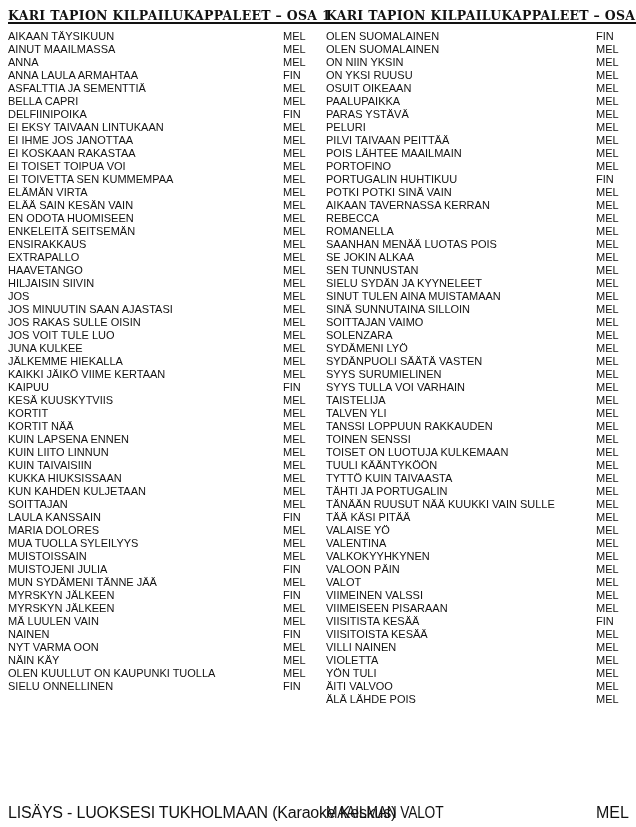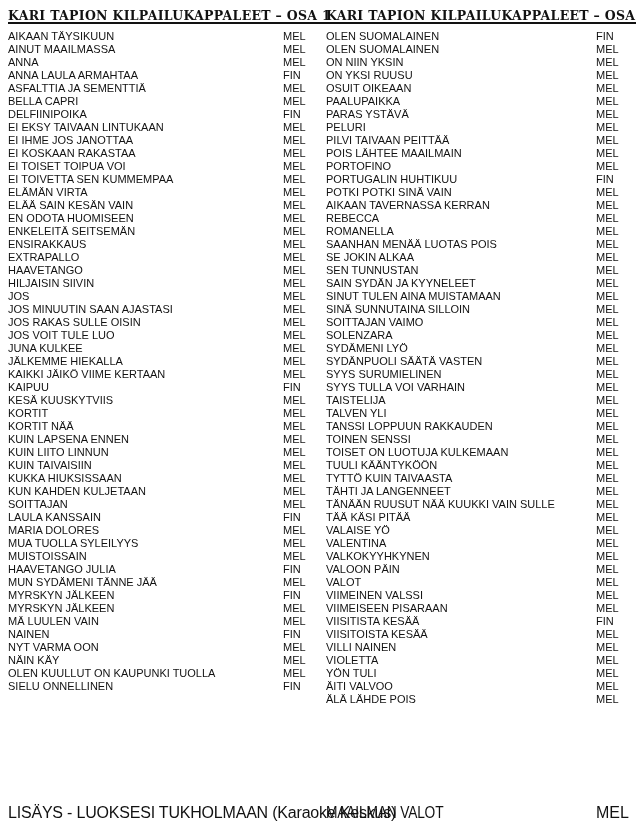--- a/index.html
+++ b/index.html
@@ -227,21 +227,21 @@
         </div>
         <div class="row">
           <span class="song-title">MUA TUOLLA SYLEILYYS</span>
           <span class="song-cat">MEL</span>
         </div>
         <div class="row">
           <span class="song-title">MUISTOISSAIN</span>
           <span class="song-cat">MEL</span>
         </div>
         <div class="row">
-          <span class="song-title">HAAVETANGO JULIA</span>
+          <span class="song-title">MUISTOJENI JULIA</span>
           <span class="song-cat">FIN</span>
         </div>
         <div class="row">
           <span class="song-title">MUN SYDÄMENI TÄNNE JÄÄ</span>
           <span class="song-cat">MEL</span>
         </div>
         <div class="row">
           <span class="song-title">MYRSKYN JÄLKEEN</span>
           <span class="song-cat">FIN</span>
         </div>
@@ -353,21 +353,21 @@
         </div>
         <div class="row">
           <span class="song-title">SE JOKIN ALKAA</span>
           <span class="song-cat">MEL</span>
         </div>
         <div class="row">
           <span class="song-title">SEN TUNNUSTAN</span>
           <span class="song-cat">MEL</span>
         </div>
         <div class="row">
-          <span class="song-title">SAIN SYDÄN JA KYYNELEET</span>
+          <span class="song-title">SIELU SYDÄN JA KYYNELEET</span>
           <span class="song-cat">MEL</span>
         </div>
         <div class="row">
           <span class="song-title">SINUT TULEN AINA MUISTAMAAN</span>
           <span class="song-cat">MEL</span>
         </div>
         <div class="row">
           <span class="song-title">SINÄ SUNNUTAINA SILLOIN</span>
           <span class="song-cat">MEL</span>
         </div>
@@ -417,21 +417,21 @@
         </div>
         <div class="row">
           <span class="song-title">TUULI KÄÄNTYKÖÖN</span>
           <span class="song-cat">MEL</span>
         </div>
         <div class="row">
           <span class="song-title">TYTTÖ KUIN TAIVAASTA</span>
           <span class="song-cat">MEL</span>
         </div>
         <div class="row">
-          <span class="song-title">TÄHTI JA LANGENNEET</span>
+          <span class="song-title">TÄHTI JA PORTUGALIN</span>
           <span class="song-cat">MEL</span>
         </div>
         <div class="row">
           <span class="song-title">TÄNÄÄN RUUSUT NÄÄ KUUKKI VAIN SULLE</span>
           <span class="song-cat">MEL</span>
         </div>
         <div class="row">
           <span class="song-title">TÄÄ KÄSI PITÄÄ</span>
           <span class="song-cat">MEL</span>
         </div>

